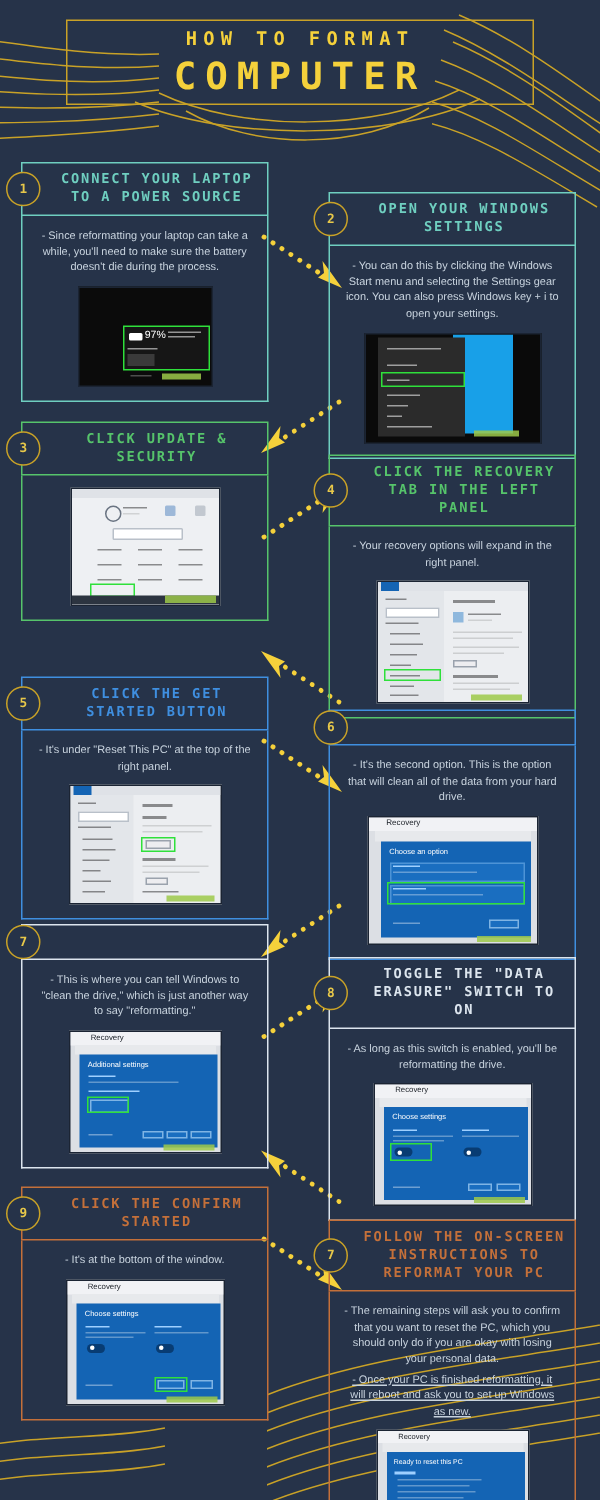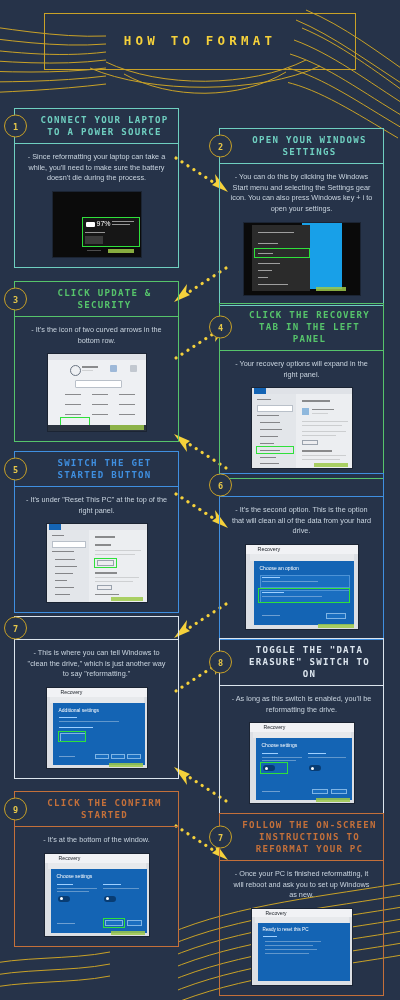--- a/index.html
+++ b/index.html
@@ -52,21 +52,21 @@
     font-family:"DejaVu Sans Mono", monospace;
   }
   .card .body{
     border:1.1px solid var(--ac);border-top:none;box-sizing:border-box;
     padding:8px 9px 9px;
   }
   .card .desc{
     color:#C8D3DE;font-size:7.3px;line-height:1.46;text-align:center;
     font-family:"Liberation Sans", sans-serif;margin:0 0 7px;
   }
-  .card .desc + .desc{margin-top:-4px;}
+  .card .desc + .desc{margin-top:-4px;text-decoration:underline;}
   .shot{
     margin:0 auto;position:relative;background:#0b0b0b;overflow:hidden;
     border:1px solid #1b2433;
   }
   .hl{position:absolute;border:1.6px solid #2FE03B;box-sizing:border-box;}
 
   
   .w-blue{position:absolute;background:#1464b4;}
   .w-grey{position:absolute;background:#e9e9ed;}
   .w-dark{position:absolute;background:#1f1f1f;}
@@ -130,20 +130,21 @@
     <path d="M-10 80 C 60 50, 150 42, 230 28"></path>
     <path d="M-10 92 C 60 62, 150 54, 230 40"></path>
     <path d="M-10 104 C 60 74, 150 66, 230 52"></path>
     <path d="M-10 116 C 60 86, 150 78, 230 64"></path>
     <path d="M-10 128 C 60 98, 150 90, 230 76"></path>
   </g>
 </svg>
 
 <div id="header">
   <div class="l1">HOW TO FORMAT</div>
+  <div class="l2">COMPUTER</div>
 </div>
 
 <svg class="arrow" style="left:172px;top:152px;" width="62" height="48" viewBox="0 0 62 48">
   <g stroke="#F5D13B" stroke-width="3.2" stroke-linecap="round" stroke-dasharray="0.1 7">
     <path d="M4 6 L44 32" fill="none"></path>
   </g>
   <path d="M56 40 L40 33 L44 30 L43 22 Z" fill="#F5D13B"></path>
 </svg>
 <svg class="arrow" style="left:168px;top:262px;" width="62" height="48" viewBox="0 0 62 48">
   <g stroke="#F5D13B" stroke-width="3.2" stroke-linecap="round" stroke-dasharray="0.1 7">
@@ -238,21 +239,20 @@
     </div>
   </div>
 </div>
 
 <div class="card" style="--ac:#56C46B;left:14px;top:281px;width:165px;">
   <div class="hdr">
     <div class="num">3</div>
     <div class="title">CLICK UPDATE &amp; SECURITY</div>
   </div>
   <div class="body">
-    <p class="desc">- It's the icon of two curved arrows in the bottom row.</p>
     <div class="shot" style="width:98px;height:77px;background:#d9dde2;">
       <div class="w-grey" style="left:0;top:0;width:98px;height:77px;background:#eef0f3;"></div>
       <div class="w-bar" style="left:0;top:0;width:98px;height:6px;background:#dfe2e7;"></div>
       <div style="position:absolute;left:22px;top:11px;width:9px;height:9px;border:1px solid #6a7482;border-radius:50%;"></div>
       <div class="lnd" style="left:34px;top:12px;width:16px;height:1.4px;"></div>
       <div class="lnd" style="left:34px;top:16px;width:11px;height:1px;opacity:.3;"></div>
       <div style="position:absolute;left:62px;top:11px;width:7px;height:7px;background:#9db8d8;border-radius:1px;"></div>
       <div style="position:absolute;left:82px;top:11px;width:7px;height:7px;background:#c2c8d0;border-radius:1px;"></div>
       <div style="position:absolute;left:27px;top:26px;width:45px;height:6px;background:#fff;border:.6px solid #b9c0c9;border-radius:1px;"></div>
       <div class="lnd" style="left:17px;top:40px;width:16px;height:1.2px;"></div>
@@ -306,21 +306,21 @@
       <div class="lnd" style="left:50px;top:67px;width:44px;height:1px;opacity:.32;"></div>
       <div class="lnd" style="left:50px;top:71px;width:38px;height:1px;opacity:.32;"></div>
       <div class="wm" style="left:62px;top:75px;width:34px;height:4px;"></div>
     </div>
   </div>
 </div>
 
 <div class="card" style="--ac:#3F8FE0;left:14px;top:451px;width:165px;">
   <div class="hdr">
     <div class="num">5</div>
-    <div class="title">SWITCH THE GET STARTED BUTTON</div>
+    <div class="title">CLICK THE GET STARTED BUTTON</div>
   </div>
   <div class="body">
     <p class="desc">- It's under "Reset This PC" at the top of the right panel.</p>
     <div class="shot" style="width:100px;height:78px;background:#eceef1;">
       <div class="w-bar" style="left:0;top:0;width:100px;height:6px;background:#dfe2e7;"></div>
       <div style="position:absolute;left:2px;top:0;width:12px;height:6px;background:#1464b4;"></div>
       <div class="w-grey" style="left:0;top:6px;width:42px;height:72px;background:#e3e6ea;"></div>
       <div style="position:absolute;left:5px;top:17px;width:32px;height:5px;background:#fff;border:.6px solid #b9c0c9;"></div>
       <div class="lnd" style="left:5px;top:11px;width:12px;height:1px;"></div>
       <div class="lnd" style="left:5px;top:27px;width:22px;height:1px;"></div>
@@ -459,20 +459,21 @@
     </div>
   </div>
 </div>
 
 <div class="card" style="--ac:#C4703A;left:219px;top:813px;width:165px;">
   <div class="hdr">
     <div class="num">7</div>
     <div class="title">FOLLOW THE ON-SCREEN INSTRUCTIONS TO REFORMAT YOUR PC</div>
   </div>
   <div class="body">
+    <p class="desc">- The remaining steps will ask you to confirm that you want to reset the PC, which you should only do if you are okay with losing your personal data.</p>
     <p class="desc">- Once your PC is finished reformatting, it will reboot and ask you to set up Windows as new.</p>
     <div class="shot" style="width:100px;height:76px;background:#dcdfe4;">
       <div class="w-bar" style="left:0;top:0;width:100px;height:8px;background:#f1f2f5;"></div>
       <div style="position:absolute;left:14px;top:1px;color:#20252c;font-size:5px;font-family:'Liberation Sans',sans-serif;">Recovery</div>
       <div class="w-grey" style="left:3px;top:8px;width:94px;height:6px;background:#e7e9ec;"></div>
       <div class="w-blue" style="left:6px;top:14px;width:92px;height:58px;"></div>
       <div style="position:absolute;left:11px;top:18px;color:#fff;font-size:4.6px;font-family:'Liberation Sans',sans-serif;">Ready to reset this PC</div>
       <div class="lnb" style="left:11px;top:27px;width:14px;height:1.1px;"></div>
       <div class="ln" style="left:13px;top:32px;width:56px;height:1px;opacity:.6;"></div>
       <div class="ln" style="left:13px;top:36px;width:48px;height:1px;opacity:.6;"></div>

